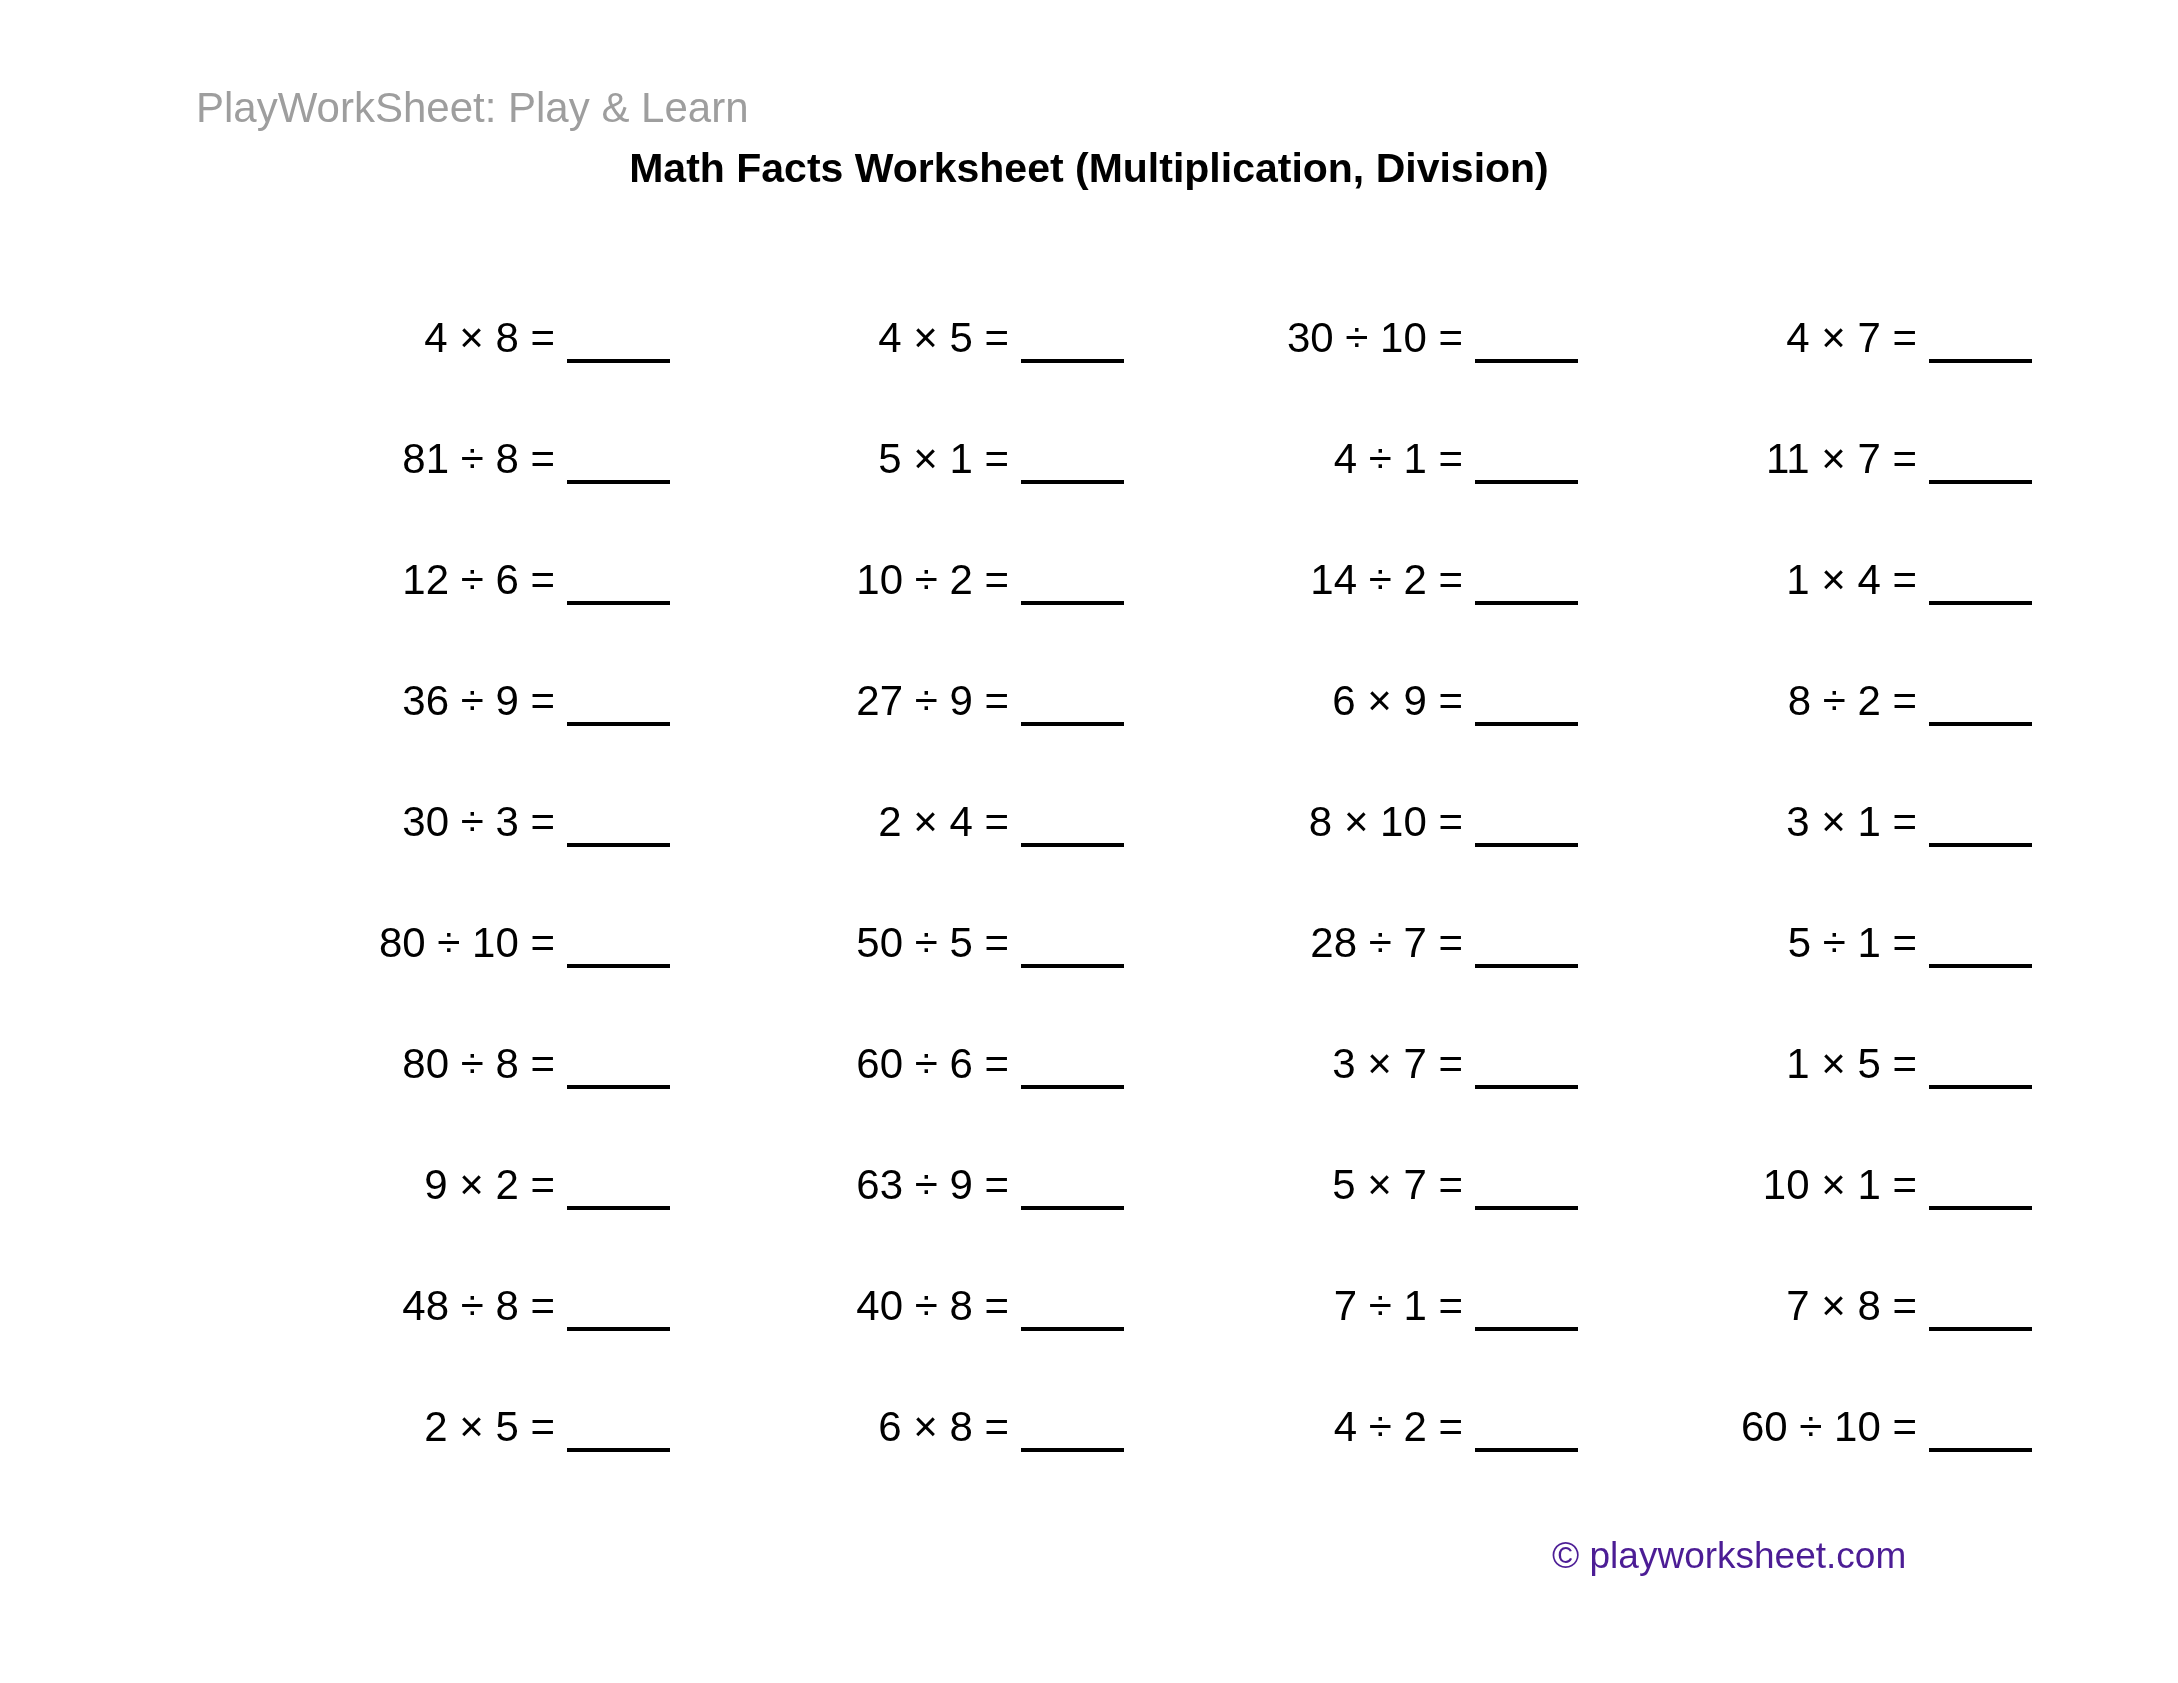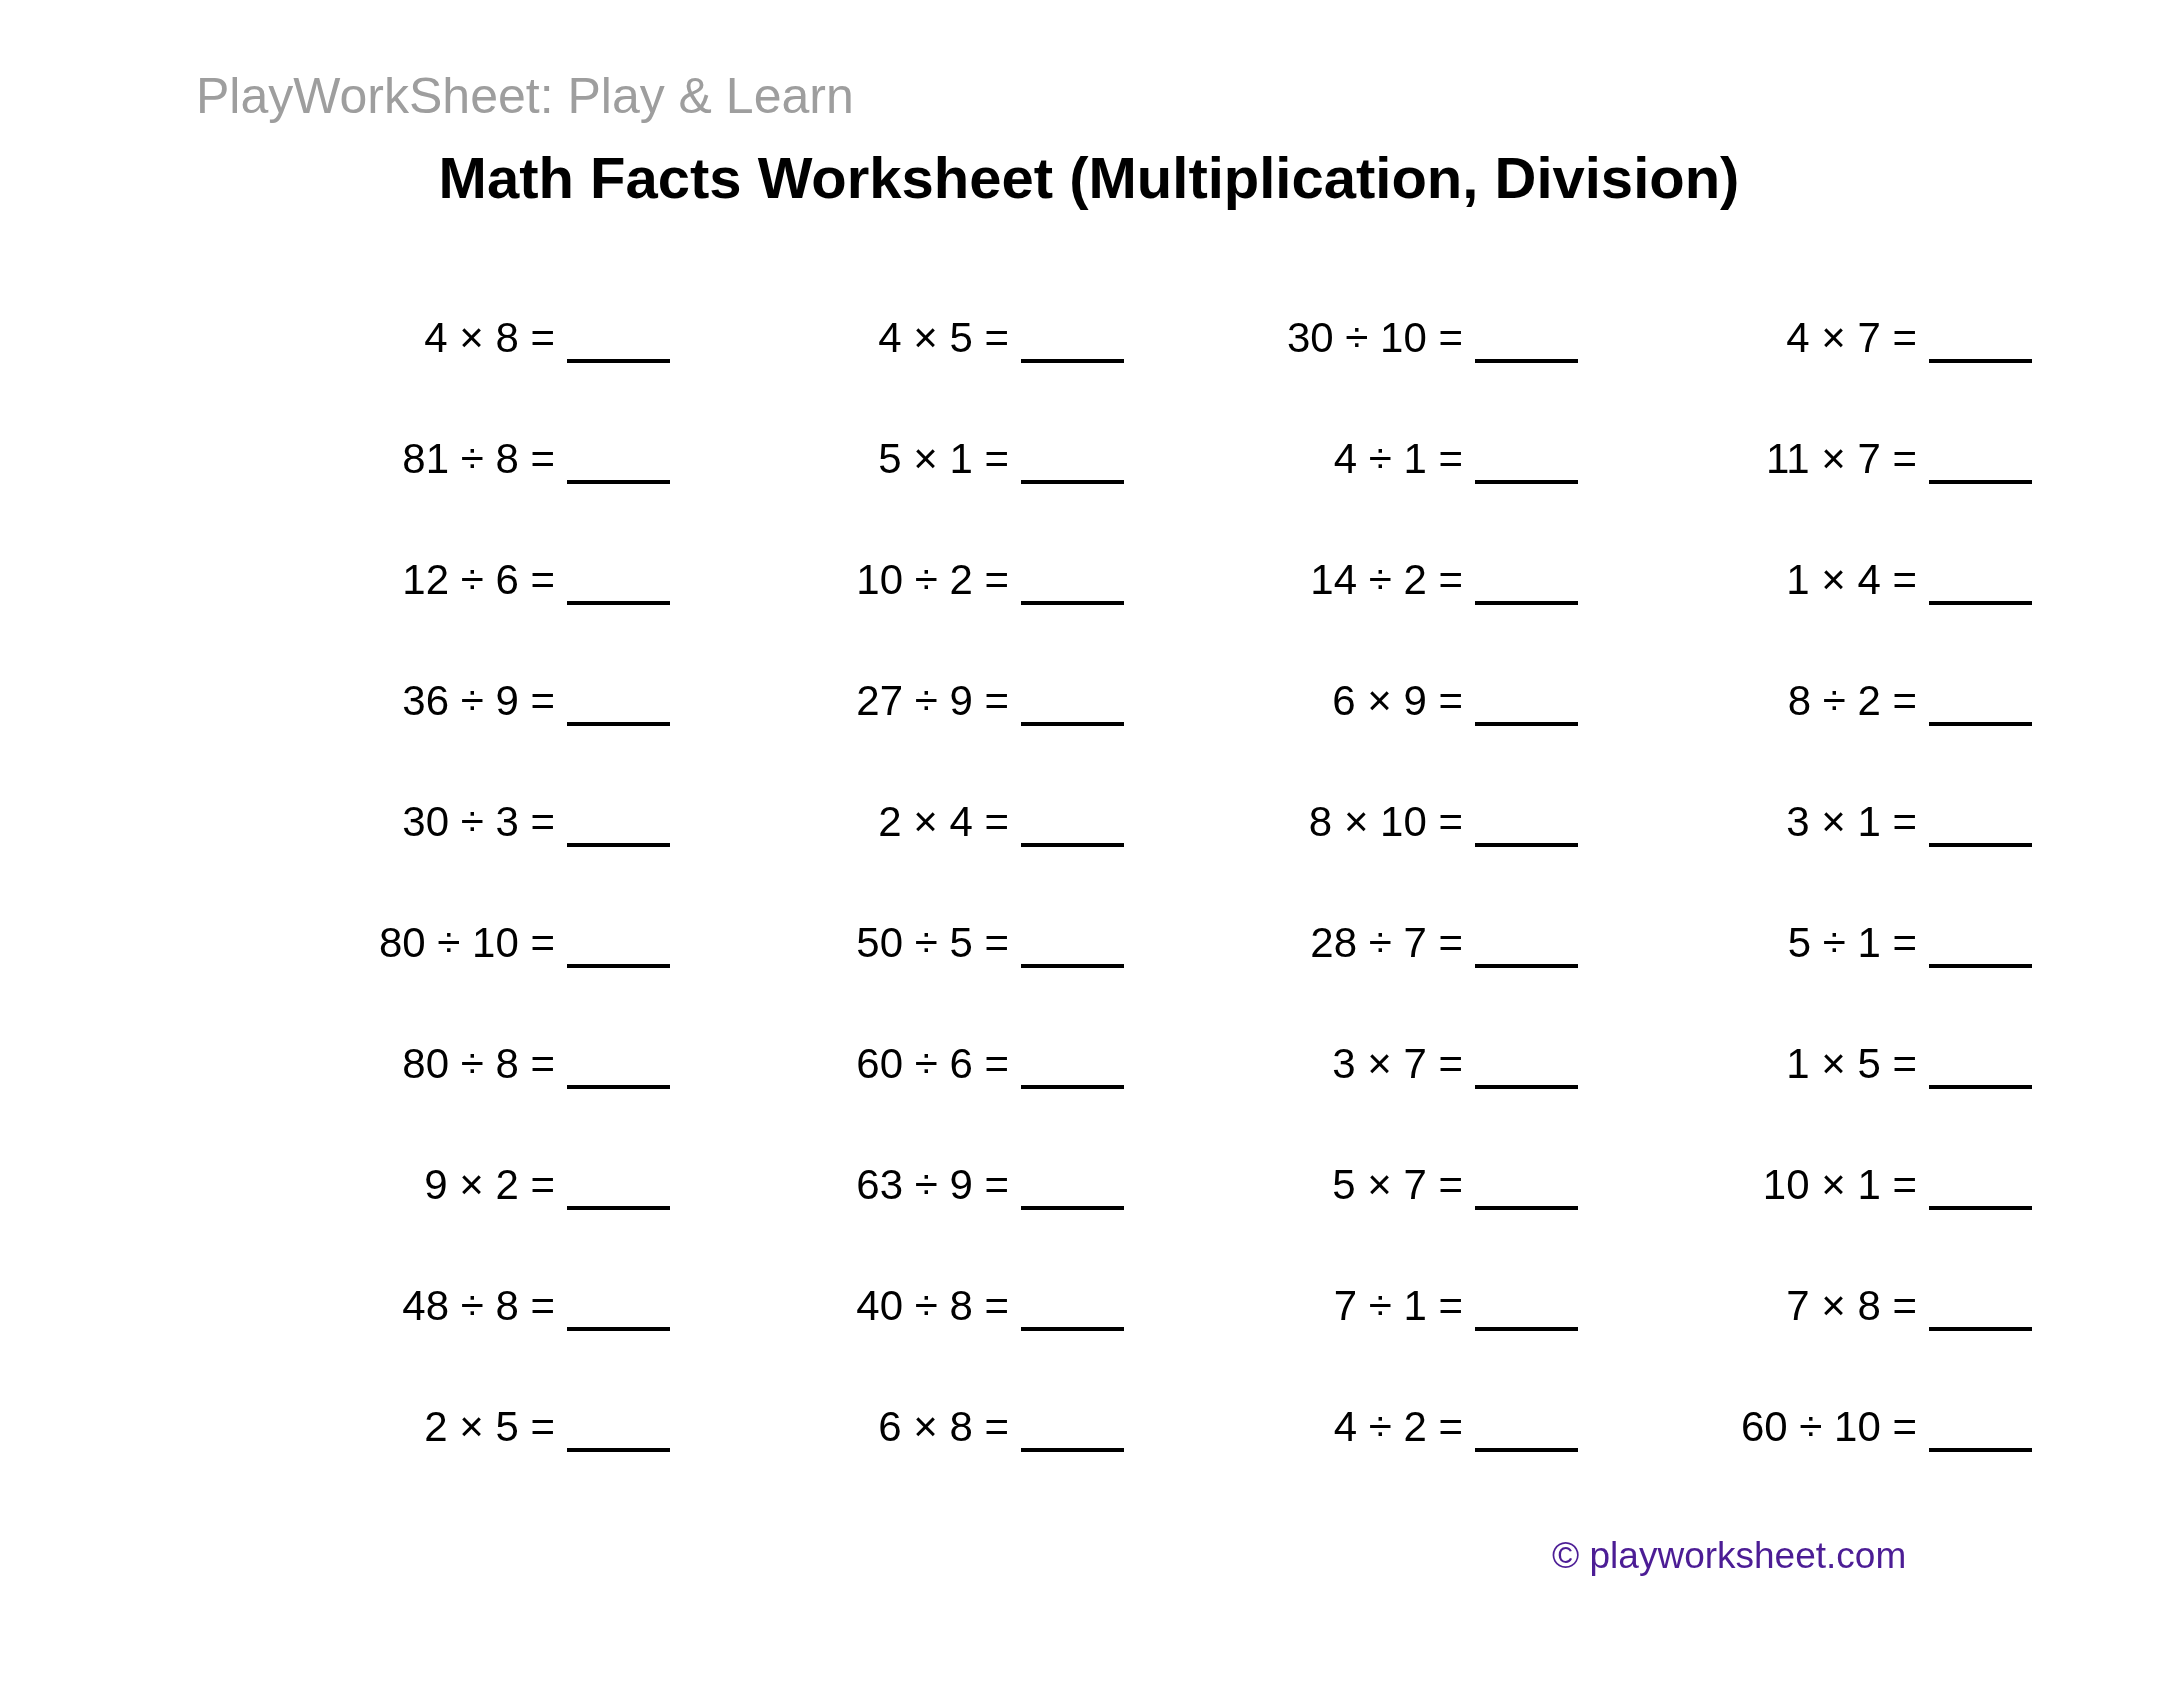--- a/index.html
+++ b/index.html
@@ -8,33 +8,33 @@
     width: 2178px;
     height: 1683px;
     background: #ffffff;
     font-family: "Liberation Sans", sans-serif;
     color: #000000;
     overflow: hidden;
   }
   .brand {
     position: absolute;
     left: 196px;
-    top: 68px;
-    font-size: 50px;
+    top: 84px;
+    font-size: 42px;
     line-height: 1.15;
     color: #9e9e9e;
   }
   .title {
     position: absolute;
     left: 0;
     top: 145px;
     width: 2178px;
     margin: 0;
     text-align: center;
-    font-size: 58px;
+    font-size: 41px;
     line-height: 1.15;
     font-weight: bold;
     color: #000000;
   }
   .grid {
     position: absolute;
     left: 216px;
     top: 315px;
     display: grid;
     grid-template-columns: repeat(4, 454px);

